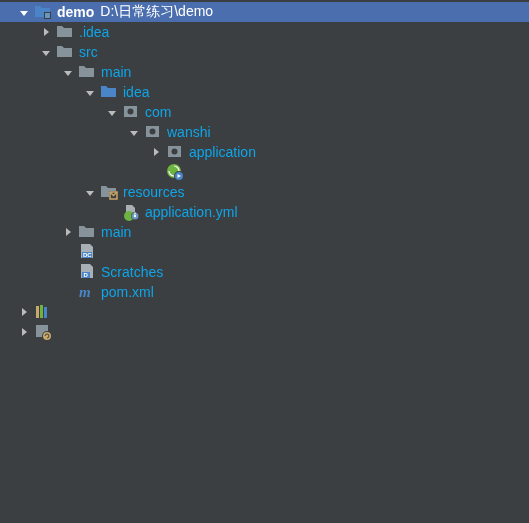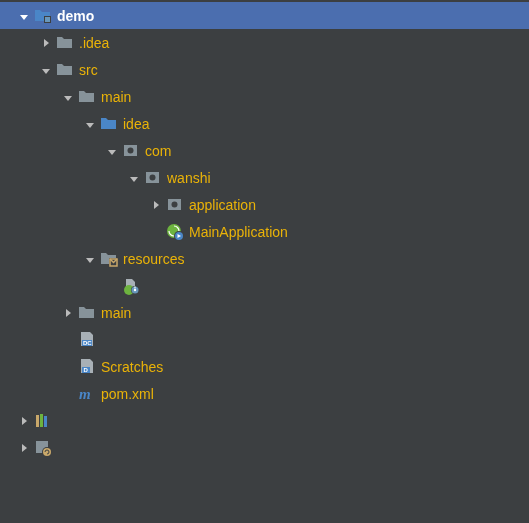--- a/index.html
+++ b/index.html
@@ -9,21 +9,21 @@
     font-size: 14px;
     color: #bbbbbb;
     width: 529px;
     height: 523px;
     overflow: hidden;
     padding-top: 2px;
   }
   .row {
     display: flex;
     align-items: center;
-    height: 27px;
+    height: 20px;
     white-space: nowrap;
     padding-left: 8px;
   }
   .row.selected {
     background: #4b6eaf;
     color: #ffffff;
   }
   .row.selected .path { color: #ffffff; }
   .indent { display: inline-block; flex-shrink: 0; }
   .arrow {
@@ -38,21 +38,21 @@
   .arrow svg { display: block; }
   .icon {
     width: 18px;
     height: 18px;
     display: inline-flex;
     align-items: center;
     justify-content: center;
     flex-shrink: 0;
     margin-right: 5px;
   }
-  .label { color: #eab308; }
+  .label { color: #0ea5e9; }
   .row.selected .label { color: #ffffff; }
   .bold { font-weight: 600; }
   .path { color: #808080; margin-left: 6px; }
 </style>
 </head>
 <body>
 
 <svg width="0" height="0" style="position:absolute">
   <defs>
     <g id="arrow-down">
@@ -137,20 +137,21 @@
       <svg width="12" height="12">
         <use href="#arrow-down-white"></use>
       </svg>
     </span>
   <span class="icon">
       <svg width="18" height="18">
         <use href="#folder-module"></use>
       </svg>
     </span>
   <span class="label bold">demo</span>
+  <span class="path">D:\日常练习\demo</span>
 </div>
 
 <div class="row">
   <span class="indent" style="width:30px"></span>
   <span class="arrow">
       <svg width="12" height="12">
         <use href="#arrow-right"></use>
       </svg>
     </span>
   <span class="icon">
@@ -251,21 +252,20 @@
   <span class="label">application</span>
 </div>
 
 <div class="row">
   <span class="indent" style="width:158px"></span>
   <span class="icon">
       <svg width="18" height="18">
         <use href="#spring-run"></use>
       </svg>
     </span>
-  <span class="label">MainApplication</span>
 </div>
 
 <div class="row">
   <span class="indent" style="width:74px"></span>
   <span class="arrow">
       <svg width="12" height="12">
         <use href="#arrow-down"></use>
       </svg>
     </span>
   <span class="icon">
@@ -276,20 +276,21 @@
   <span class="label">resources</span>
 </div>
 
 <div class="row">
   <span class="indent" style="width:114px"></span>
   <span class="icon">
       <svg width="18" height="18">
         <use href="#yml-file"></use>
       </svg>
     </span>
+  <span class="label">application.yml</span>
 </div>
 
 <div class="row">
   <span class="indent" style="width:52px"></span>
   <span class="arrow">
       <svg width="12" height="12">
         <use href="#arrow-right"></use>
       </svg>
     </span>
   <span class="icon">

